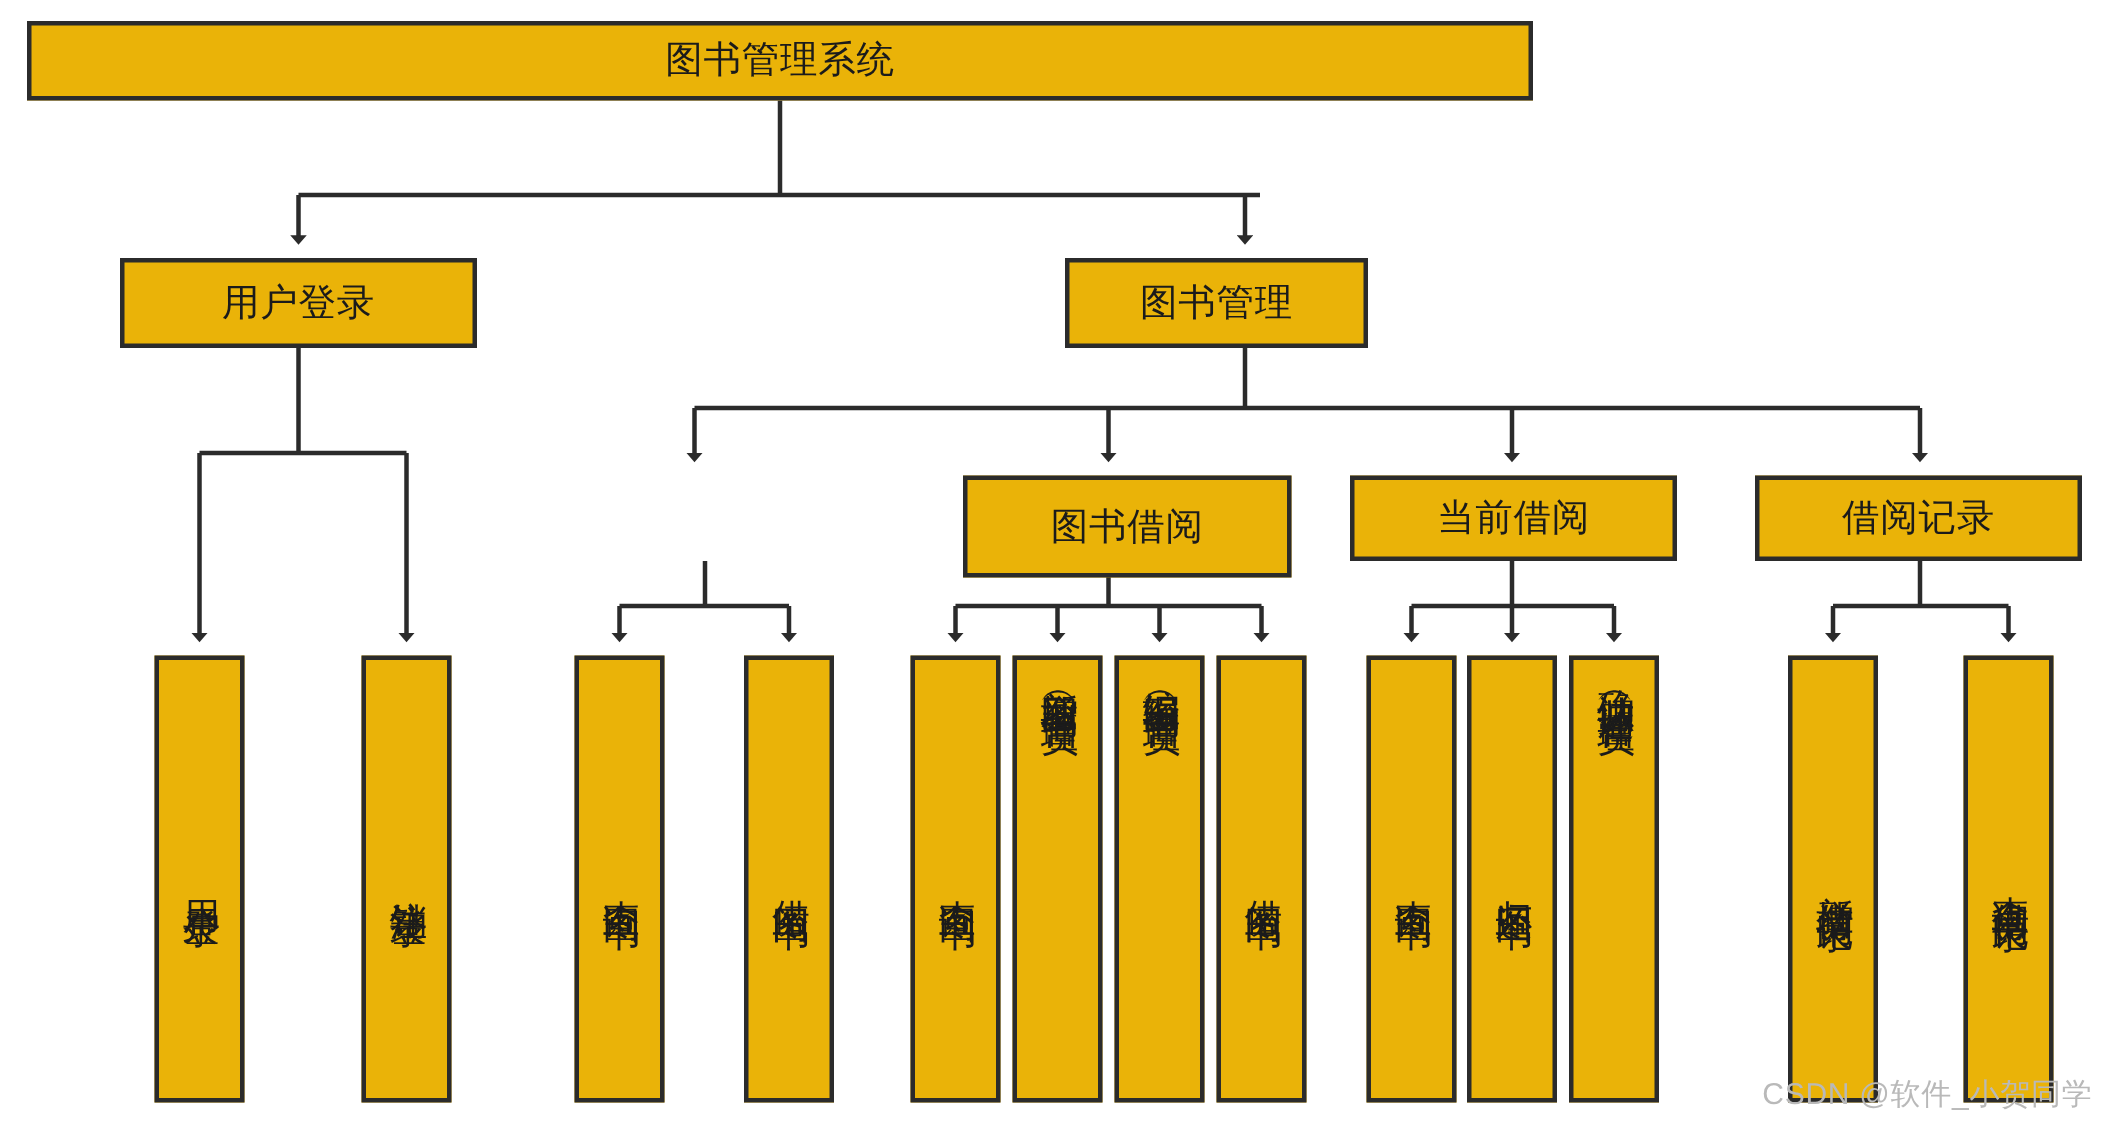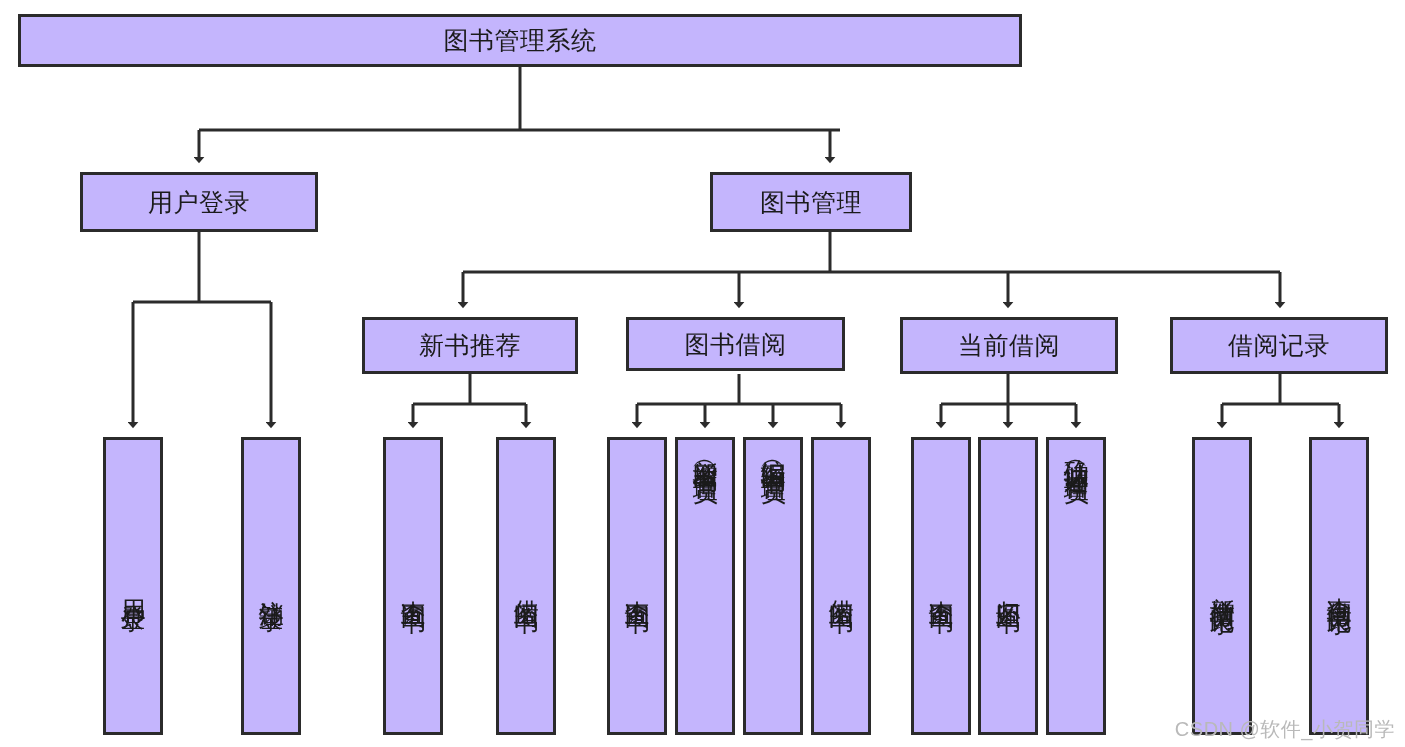--- a/index.html
+++ b/index.html
@@ -27,21 +27,21 @@
     width: 1405px;
     height: 747px;
     z-index: 1;
     pointer-events: none;
   }
   
   .node {
     position: absolute;
     z-index: 2;
     box-sizing: border-box;
-    background: #c4b5fd;
+    background: #eab308;
     border: 3px solid #2b2b2b;
     display: flex;
     align-items: center;
     justify-content: center;
     text-align: left;
   }
   .node-label {
     display: block;
     line-height: 1.22;
     letter-spacing: 0.5px;
@@ -148,25 +148,22 @@
   </div>
 
   <div class="node horizontal" style="left:80px; top:172px; width:238px; height:60px;">
     <span class="node-label">用户登录</span>
   </div>
 
   <div class="node horizontal" style="left:710px; top:172px; width:202px; height:60px;">
     <span class="node-label">图书管理</span>
   </div>
 
-  <div class="node horizontal" style="left:362px; top:317px; width:216px; height:57px;">
-    <span class="node-label">新书推荐</span>
-  </div>
-
-  <div class="node horizontal" style="left:626px; top:317px; width:219px; height:54px;">
+
+  <div class="node horizontal" style="left:642px; top:317px; width:219px; height:68px;">
     <span class="node-label">图书借阅</span>
   </div>
 
   <div class="node horizontal" style="left:1170px; top:317px; width:218px; height:57px;">
     <span class="node-label">借阅记录</span>
   </div>
 
   <div class="node horizontal" style="left:900px; top:317px; width:218px; height:57px;">
     <span class="node-label">当前借阅</span>
   </div>

